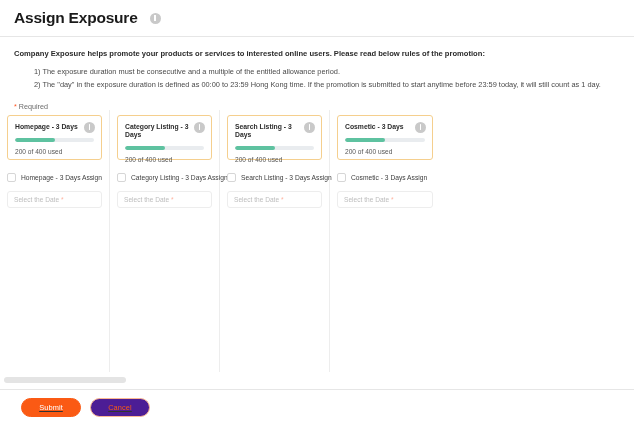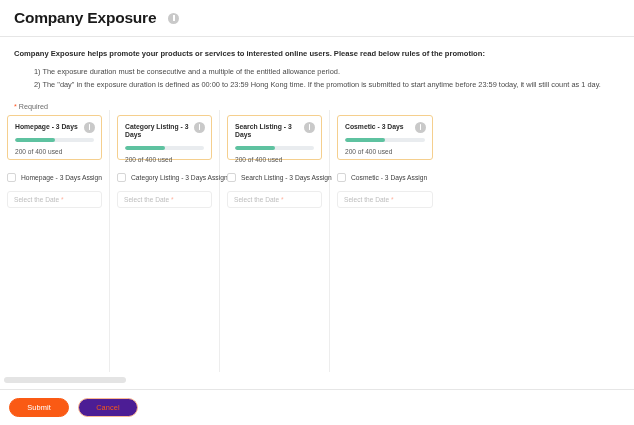--- a/index.html
+++ b/index.html
@@ -204,23 +204,24 @@
   
   .footer {
     position: absolute;
     left: 0;
     top: 389px;
     width: 634px;
     height: 36px;
     border-top: 1px solid #e6e6e6;
     display: flex;
     align-items: center;
-    padding-left: 9px;
+    padding-left: 21px;
     gap: 9px;
     background: #ffffff;
+    text-decoration: underline;
   }
   .btn {
     height: 19px;
     border-radius: 10px;
     font-size: 7.4px;
     display: inline-flex;
     align-items: center;
     justify-content: center;
     cursor: pointer;
     letter-spacing: 0.1px;
@@ -237,21 +238,21 @@
     color: #fa5a14;
     border: 1px solid #fbb894;
   }
 </style>
 </head>
 <body>
 
 <div id="app">
 
   <div class="page-header">
-    <span class="page-title">Company Exposure</span>
+    <span class="page-title">Assign Exposure</span>
     <span class="info-icon title-info"></span>
   </div>
 
   <div class="intro">
     <div class="intro-lead">Company Exposure helps promote your products or services to interested online users. Please read below rules of the promotion:</div>
     <div class="intro-rules">
       <div>1) The exposure duration must be consecutive and a multiple of the entitled allowance period.</div>
       <div>2) The "day" in the  exposure duration is defined as 00:00 to 23:59 Hong Kong time. If the promotion is submitted to start anytime before 23:59 today, it will still count as 1 day.</div>
     </div>
     <div class="required-note">

